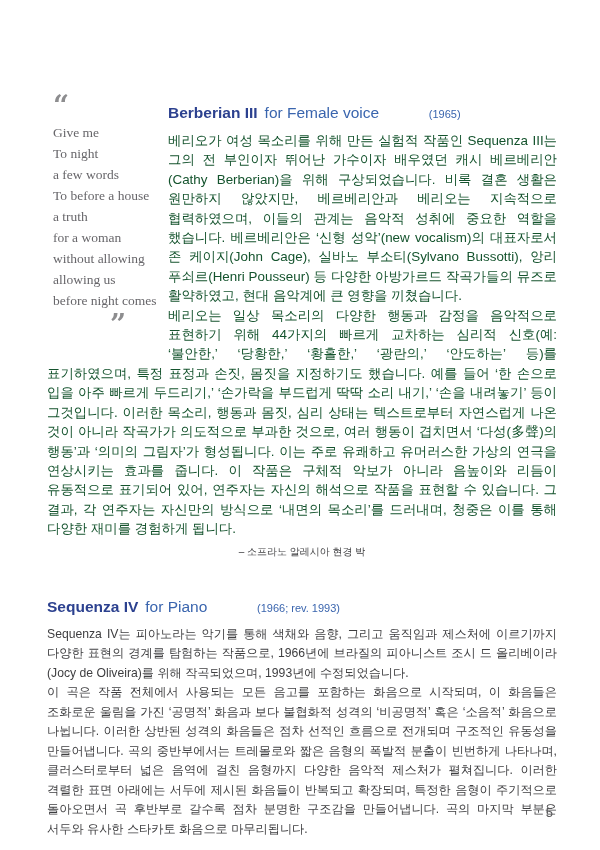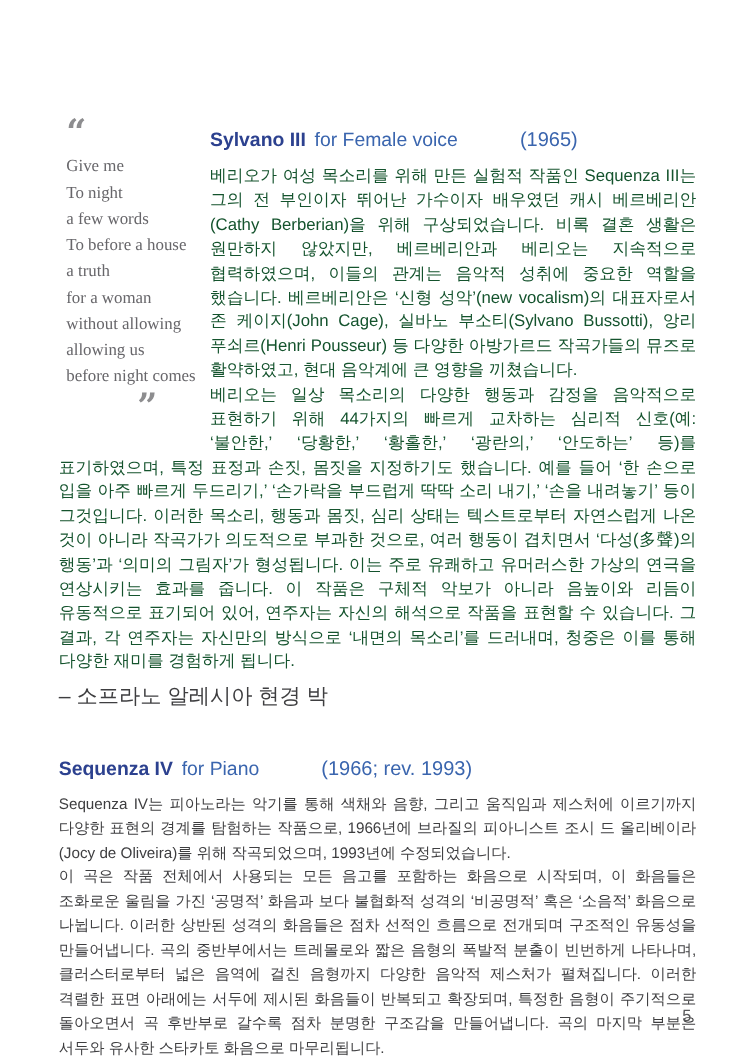--- a/index.html
+++ b/index.html
@@ -24,32 +24,32 @@
   .qmark.close{text-align:right;padding-right:42px;margin-top:4px;}
   .poem-line{
     font-family:"Liberation Serif",serif;
     font-size:13.5px;line-height:21px;color:#67666a;
     padding-left:6px;
   }
   
   .heading{margin:0 0 7px 0;padding:0;}
   .heading .title{font-size:15.5px;font-weight:bold;color:#2c418f;margin-right:7px;}
   .heading .subtitle{font-size:15.5px;font-weight:normal;color:#3a65ae;margin-right:5px;margin-top:32px;}
-  .heading .year{font-size:16px;font-weight:normal;color:#3a65ae;padding-left:38px;}
+  .heading .year{font-size:11px;font-weight:normal;color:#3a65ae;padding-left:38px;}
   
   .body3 .para{
     margin:0;font-size:13.4px;line-height:19.4px;
     text-align:justify;color:#14532d;word-break:keep-all;
   }
   .body4 .para{
     margin:0;font-size:12.2px;line-height:19.5px;
     text-align:justify;color:#3e3e40;word-break:keep-all;
   }
   .attribution{
-    text-align:left;font-size:17px;color:#3e3e40;
+    text-align:center;font-size:10px;color:#3e3e40;
     margin-top:6px;clear:right;
   }
   .section4{clear:both;margin-top:31px;}
   .page-number{
     position:absolute;right:47px;bottom:30px;
     font-size:13px;color:#58585a;
   }
 </style>
 </head>
 <body>
@@ -68,21 +68,21 @@
           <div class="poem-line">a truth</div>
           <div class="poem-line">for a woman</div>
           <div class="poem-line">without allowing</div>
           <div class="poem-line">allowing us</div>
           <div class="poem-line">before night comes</div>
         </div>
       <div class="qmark close">”</div>
     </aside>
 
     <h2 class="heading">
-      <span class="title">Sylvano III</span><span class="subtitle">for Female voice</span> <span class="year">(1965)</span>
+      <span class="title">Berberian III</span><span class="subtitle">for Female voice</span> <span class="year">(1965)</span>
     </h2>
 
     <div class="body3">
         <p class="para">베리오가 여성 목소리를 위해 만든 실험적 작품인 Sequenza III는 그의 전 부인이자 뛰어난 가수이자 배우였던 캐시 베르베리안(Cathy Berberian)을 위해 구상되었습니다. 비록 결혼 생활은 원만하지 않았지만, 베르베리안과 베리오는 지속적으로 협력하였으며, 이들의 관계는 음악적 성취에 중요한 역할을 했습니다. 베르베리안은 ‘신형 성악’(new vocalism)의 대표자로서 존 케이지(John Cage), 실바노 부소티(Sylvano Bussotti), 앙리 푸쇠르(Henri Pousseur) 등 다양한 아방가르드 작곡가들의 뮤즈로 활약하였고, 현대 음악계에 큰 영향을 끼쳤습니다.</p>
         <p class="para">베리오는 일상 목소리의 다양한 행동과 감정을 음악적으로 표현하기 위해 44가지의 빠르게 교차하는 심리적 신호(예: ‘불안한,’ ‘당황한,’ ‘황홀한,’ ‘광란의,’ ‘안도하는’ 등)를 표기하였으며, 특정 표정과 손짓, 몸짓을 지정하기도 했습니다. 예를 들어 ‘한 손으로 입을 아주 빠르게 두드리기,’ ‘손가락을 부드럽게 딱딱 소리 내기,’ ‘손을 내려놓기’ 등이 그것입니다. 이러한 목소리, 행동과 몸짓, 심리 상태는 텍스트로부터 자연스럽게 나온 것이 아니라 작곡가가 의도적으로 부과한 것으로, 여러 행동이 겹치면서 ‘다성(多聲)의 행동’과 ‘의미의 그림자’가 형성됩니다. 이는 주로 유쾌하고 유머러스한 가상의 연극을 연상시키는 효과를 줍니다. 이 작품은 구체적 악보가 아니라 음높이와 리듬이 유동적으로 표기되어 있어, 연주자는 자신의 해석으로 작품을 표현할 수 있습니다. 그 결과, 각 연주자는 자신만의 방식으로 ‘내면의 목소리’를 드러내며, 청중은 이를 통해 다양한 재미를 경험하게 됩니다.</p>
       </div>
 
     <div class="attribution">– 소프라노 알레시아 현경 박</div>
   </section>
 

